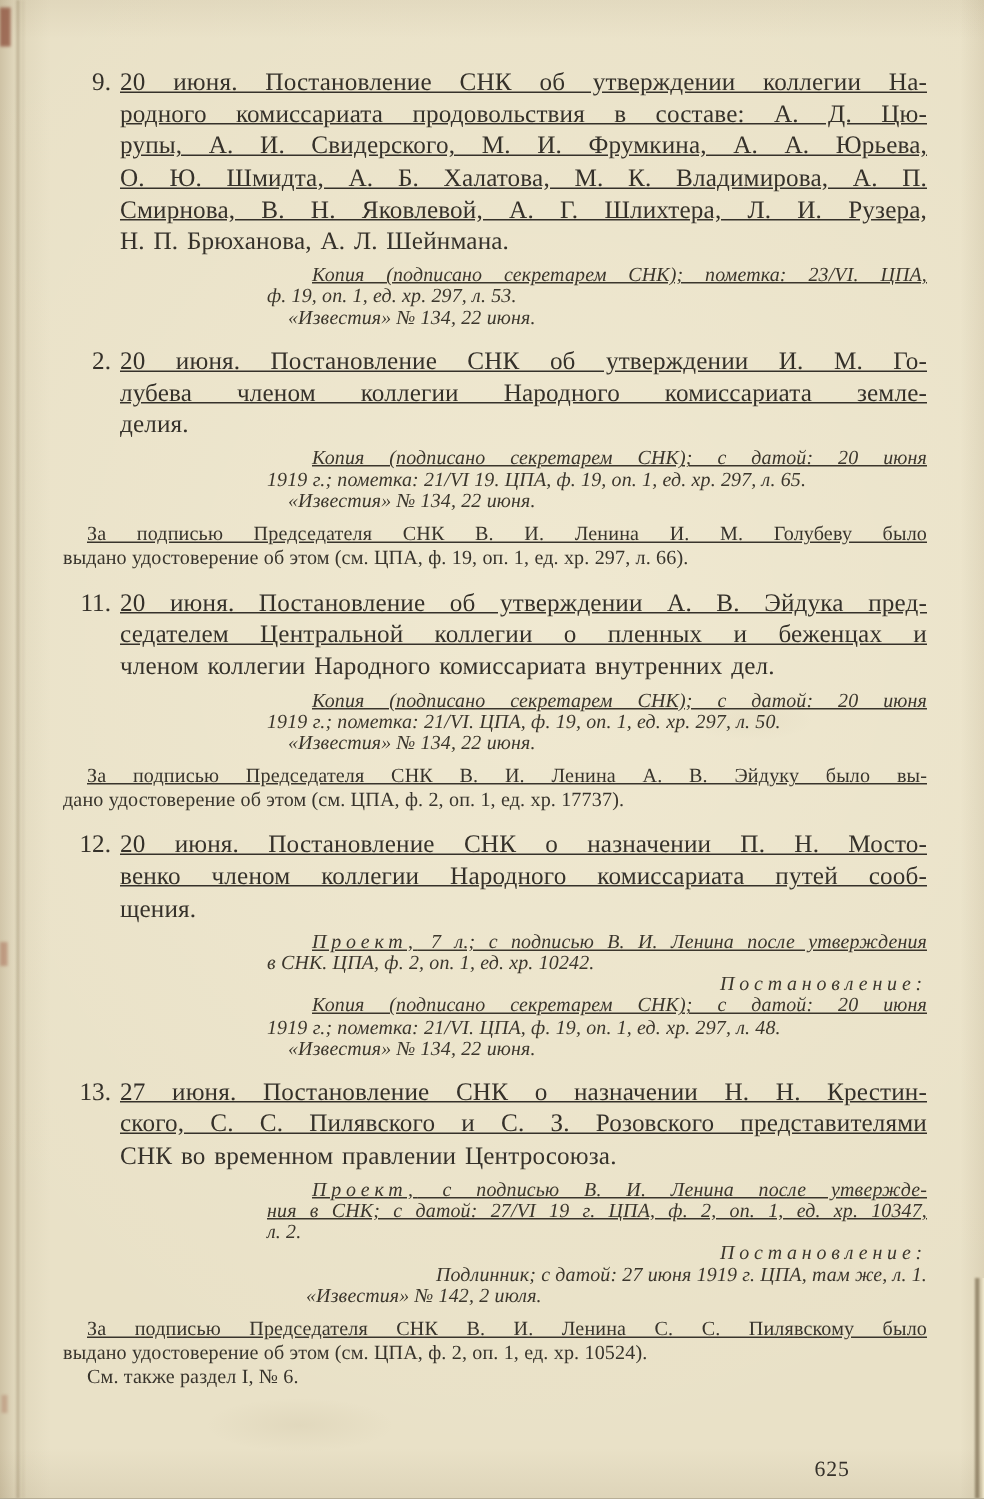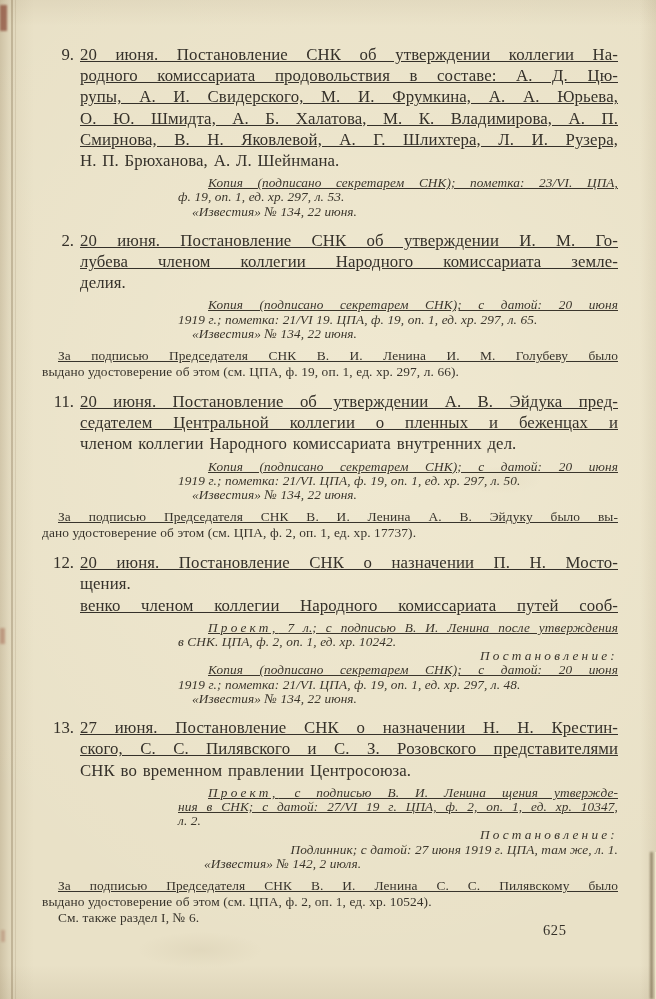--- a/index.html
+++ b/index.html
@@ -50,21 +50,21 @@
   .al    { letter-spacing:0.1px; }
   .ind30 { padding-left:30px;text-align:right; }
   .ind14 { padding-left:14px; }
   .ind26 { padding-left:26px; }
   .sp    { letter-spacing:3.2px; }
 
   .footnote { margin-top:7px; font-size:13.4px; line-height:16px; color:#38342c; }
   .fl    { letter-spacing:0.1px; }
   .ind16 { padding-left:16px; }
 
-  .pagenum { position:absolute; left:543px; top:922px; font-size:14.5px;
+  .pagenum { position:absolute; left:543px; top:972px; font-size:14.5px;
              letter-spacing:0.6px; color:#35312a; }
 </style>
 </head>
 <body>
 
 <div class="page">
 
   <div class="crease"></div>
   <div class="crease2"></div>
   <div class="corner-spot"></div>
@@ -118,39 +118,39 @@
       </div>
       <div class="footnote" style="margin-left:-38px;">
         <div class="fl jl ind16">За подписью Председателя СНК В. И. Ленина А. В. Эйдуку было вы-</div>
         <div class="fl">дано удостоверение об этом (см. ЦПА, ф. 2, оп. 1, ед. хр. 17737).</div>
       </div>
     </section>
 
     <section class="item">
       <span class="num">12.</span>
       <div class="bl jl">20 июня. Постановление СНК о назначении П. Н. Мосто-</div>
+      <div class="bl jl">венко членом коллегии Народного комиссариата путей сооб-</div>
       <div class="bl">щения.</div>
-      <div class="bl jl">венко членом коллегии Народного комиссариата путей сооб-</div>
       <div class="annot">
         <div class="al jl ind30"><span class="sp">Проект,</span><span> 7 л.; с подписью В. И. Ленина после утверждения</span></div>
         <div class="al">в СНК. ЦПА, ф. 2, оп. 1, ед. хр. 10242.</div>
         <div class="al ind30"><span class="sp">Постановление:</span></div>
         <div class="al jl ind30">Копия (подписано секретарем СНК); с датой: 20 июня</div>
         <div class="al">1919 г.; пометка: 21/VI. ЦПА, ф. 19, оп. 1, ед. хр. 297, л. 48.</div>
         <div class="al ind14">«Известия» № 134, 22 июня.</div>
       </div>
     </section>
 
     <section class="item">
       <span class="num">13.</span>
       <div class="bl jl">27 июня. Постановление СНК о назначении Н. Н. Крестин-</div>
       <div class="bl jl">ского, С. С. Пилявского и С. З. Розовского представителями</div>
       <div class="bl">СНК во временном правлении Центросоюза.</div>
       <div class="annot">
-        <div class="al jl ind30"><span class="sp">Проект,</span><span> с подписью В. И. Ленина щения утвержде-</span></div>
+        <div class="al jl ind30"><span class="sp">Проект,</span><span> с подписью В. И. Ленина после утвержде-</span></div>
         <div class="al jl">ния в СНК; с датой: 27/VI 19 г. ЦПА, ф. 2, оп. 1, ед. хр. 10347,</div>
         <div class="al">л. 2.</div>
         <div class="al ind30"><span class="sp">Постановление:</span></div>
         <div class="al ind30">Подлинник; с датой: 27 июня 1919 г. ЦПА, там же, л. 1.</div>
         <div class="al ind26">«Известия» № 142, 2 июля.</div>
       </div>
       <div class="footnote" style="margin-left:-38px;">
         <div class="fl jl ind16">За подписью Председателя СНК В. И. Ленина С. С. Пилявскому было</div>
         <div class="fl">выдано удостоверение об этом (см. ЦПА, ф. 2, оп. 1, ед. хр. 10524).</div>
         <div class="fl ind16">См. также раздел I, № 6.</div>

